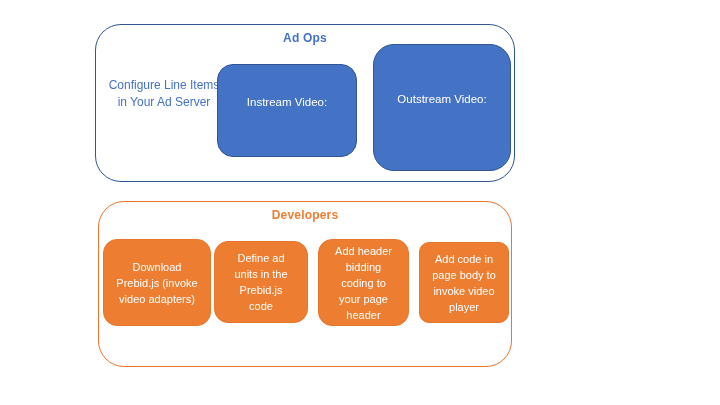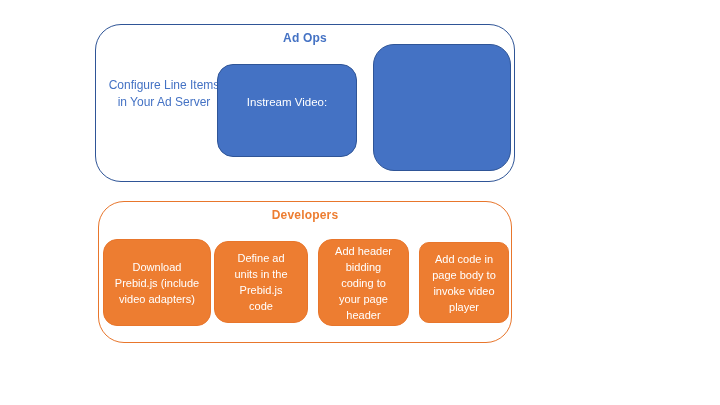--- a/index.html
+++ b/index.html
@@ -25,21 +25,21 @@
   .group {
     position: absolute;
     background: var(--canvas-bg);
   }
   .group.blue {
     left: 95px; top: 24px; width: 420px; height: 158px;
     border: 1.5px solid var(--blue-border);
     border-radius: 26px;
   }
   .group.orange {
-    left: 98px; top: 201px; width: 414px; height: 142px;
+    left: 98px; top: 201px; width: 414px; height: 166px;
     border: 1.5px solid var(--orange-border);
     border-radius: 26px;
   }
   .group-title {
     position: absolute; left: 0; right: 0; top: 6px;
     text-align: center;
     font-size: 12px; font-weight: bold;
     letter-spacing: 0.2px;
   }
   .group-title.blue-t { color: var(--blue-text); }
@@ -86,27 +86,28 @@
 
 <div class="canvas">
 
   <div class="group blue">
     <div class="group-title blue-t">Ad Ops</div>
     <div class="side-note">Configure Line Items in Your Ad Server</div>
     <div class="node bluebox instream">
       <div class="heading">Instream Video:</div>
     </div>
     <div class="node bluebox outstream">
+      <div class="heading">Outstream Video:</div>
     </div>
   </div>
 
   <div class="group orange">
     <div class="group-title orange-t">Developers</div>
     <div class="node orangebox step1">
-      <div class="body-text">Download Prebid.js (include video adapters)</div>
+      <div class="body-text">Download Prebid.js (invoke video adapters)</div>
     </div>
     <div class="node orangebox step2">
       <div class="body-text">Define ad units in the Prebid.js code</div>
     </div>
     <div class="node orangebox step3">
       <div class="body-text">Add header bidding coding to your page header</div>
     </div>
     <div class="node orangebox step4">
       <div class="body-text">Add code in page body to invoke video player</div>
     </div>

